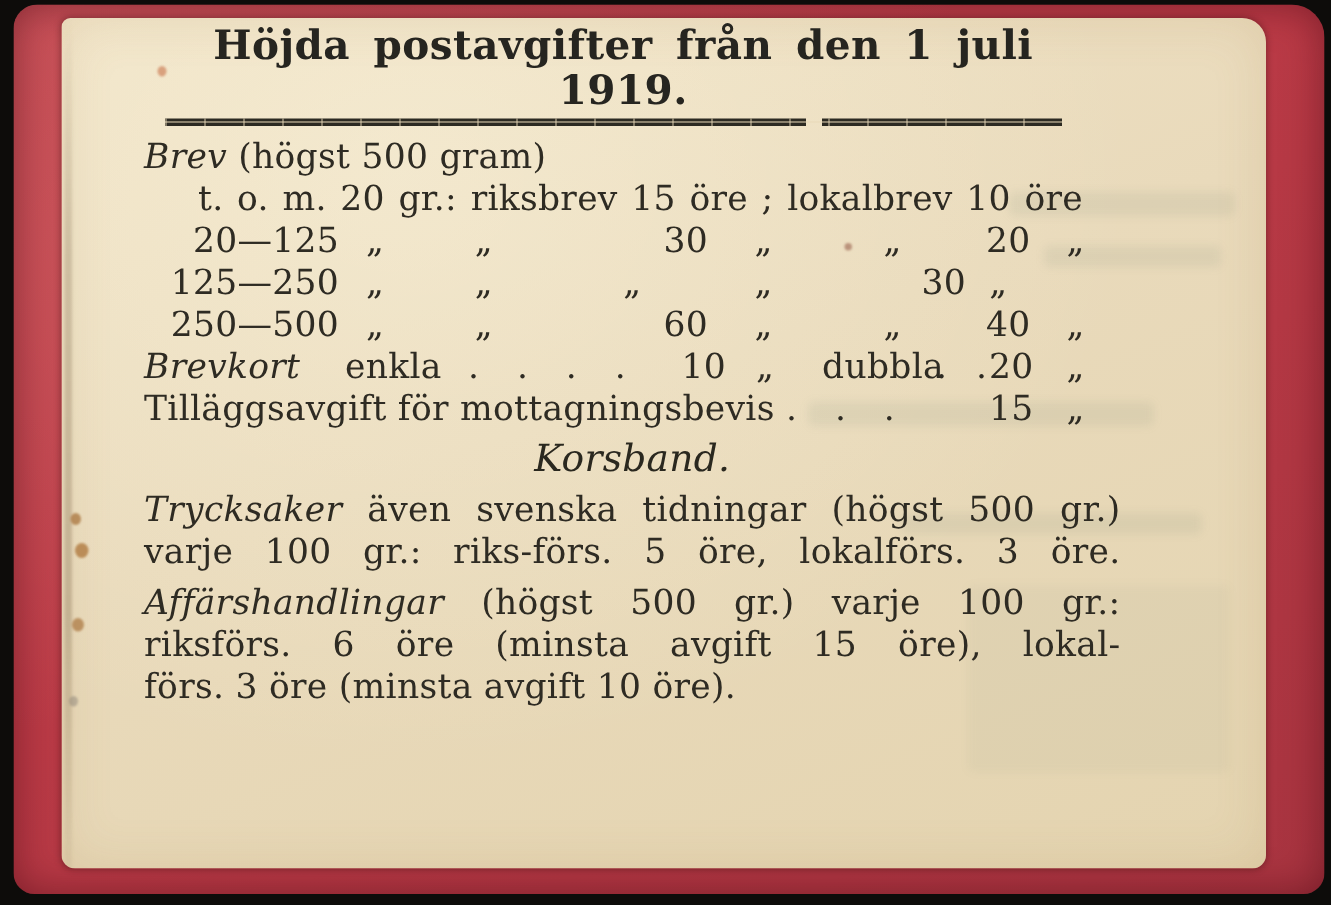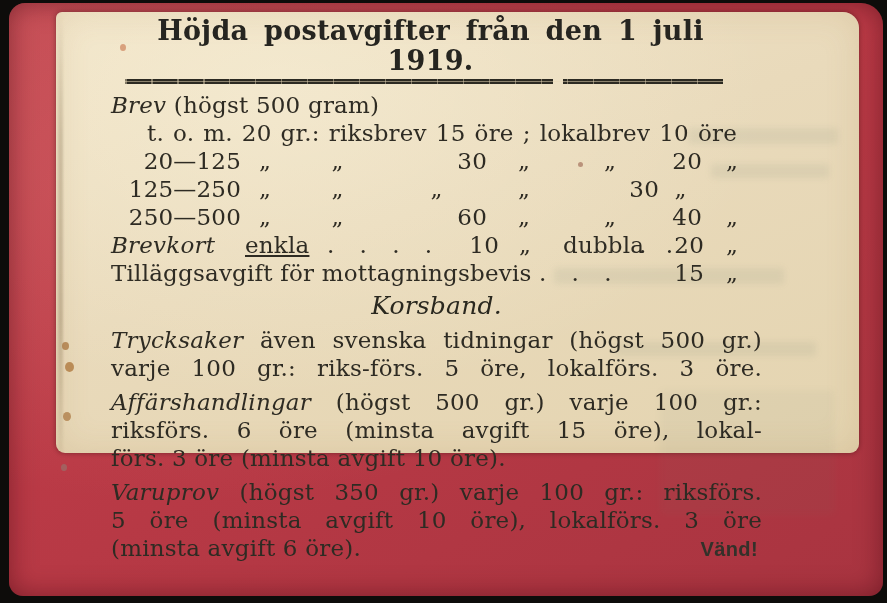--- a/index.html
+++ b/index.html
@@ -10,21 +10,21 @@
   }
   .red-cover{
     position:absolute;left:9px;top:3px;width:874px;height:593px;
     background:
       radial-gradient(ellipse at 20% 30%, rgba(255,160,150,.18), transparent 55%),
       linear-gradient(150deg,#c34a53 0%,#ba3a46 45%,#a83440 100%);
     border-radius:16px 22px 14px 14px;
     box-shadow: inset 0 0 26px rgba(70,5,15,.5);
   }
   .paper{
-    position:absolute;left:56px;top:12px;width:803px;height:441px;
+    position:absolute;left:41px;top:12px;width:803px;height:567px;
     background:
       radial-gradient(ellipse at 28% 18%, rgba(255,250,230,.35), transparent 60%),
       linear-gradient(160deg,#f0e3c6 0%,#e9dabb 45%,#e4d4b0 100%);
     border-radius:6px 16px 9px 9px;
     box-shadow: 0 0 5px rgba(40,10,10,.45), inset 0 0 34px rgba(160,120,60,.16);
   }
   .crease{
     position:absolute;left:2px;top:0;width:5px;height:100%;
     background:linear-gradient(180deg, rgba(90,70,40,0), rgba(90,70,40,.20) 28%, rgba(90,70,40,.24) 70%, rgba(90,70,40,.05));
     filter:blur(1px);
@@ -133,21 +133,21 @@
       <span class="c-d">„</span>
       <span class="c-n">60</span>
       <span class="c-d">„</span>
       <span class="c-d">„</span>
       <span class="c-n">40</span>
       <span class="c-d">„</span>
     </div>
 
     <div class="row-leader">
       <span class="it" style="left:0;">Brevkort</span>
-      <span style="left:134px;text-decoration:underline;">enkla</span>
+      <span style="left:134px;">enkla</span>
       <span class="dots" style="left:216px;">. . . .</span>
       <span style="left:312px;width:76px;text-align:right;">10</span>
       <span style="left:399px;width:30px;text-align:center;">„</span>
       <span style="left:452px;">dubbla</span>
       <span style="left:516px;width:52px;text-align:right;letter-spacing:6px;">. .</span>
       <span style="left:545px;width:48px;text-align:right;">20</span>
       <span style="left:591px;width:60px;text-align:center;">„</span>
     </div>
 
     <div class="row-leader">
@@ -175,28 +175,15 @@
         <span>(högst 500 gr.) varje 100 gr.:</span>
       </div>
       <div class="line j">
         <span>riksförs. 6 öre (minsta avgift 15 öre), lokal-</span>
       </div>
       <div class="line">
         <span>förs. 3 öre (minsta avgift 10 öre).</span>
       </div>
     </div>
 
-    <div class="para">
-      <div class="line j">
-        <span class="it">Varuprov</span>
-        <span>(högst 350 gr.) varje 100 gr.: riksförs.</span>
-      </div>
-      <div class="line j">
-        <span>5 öre (minsta avgift 10 öre), lokalförs. 3 öre</span>
-      </div>
-      <div class="vand-row">
-        <span>(minsta avgift 6 öre).</span>
-        <span class="vand">Vänd!</span>
-      </div>
-    </div>
 
   </div>
 </div>
 
 </body></html>

